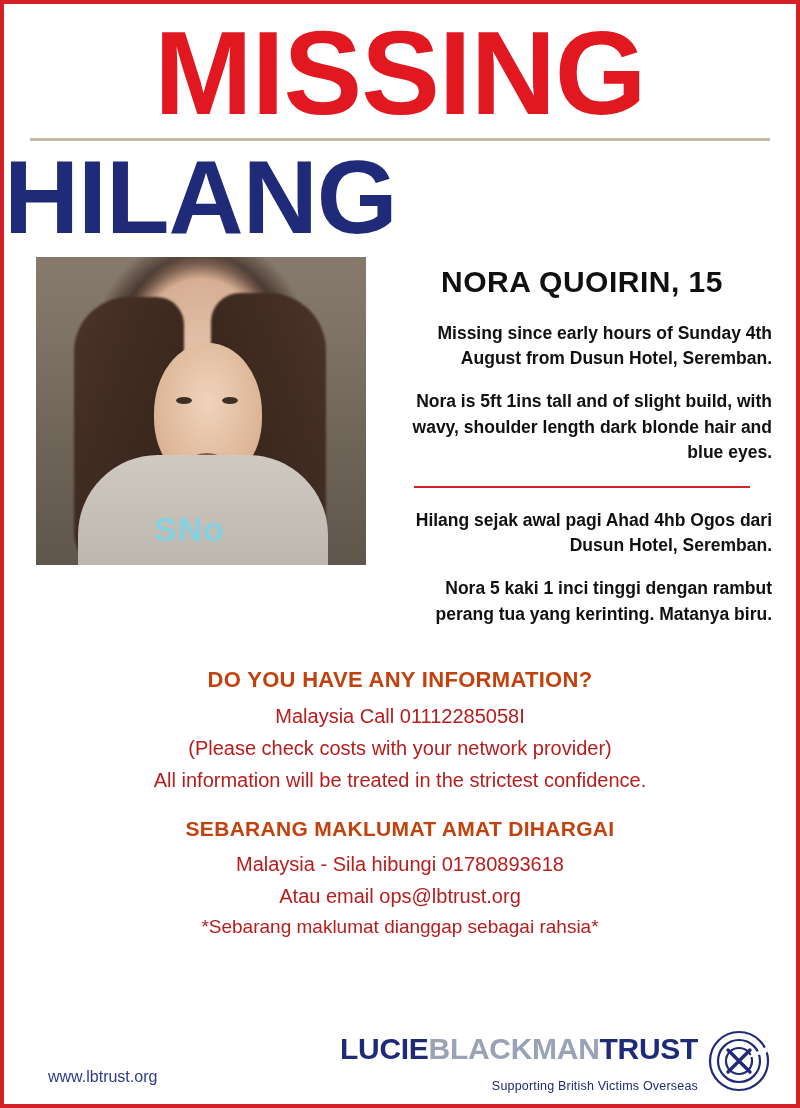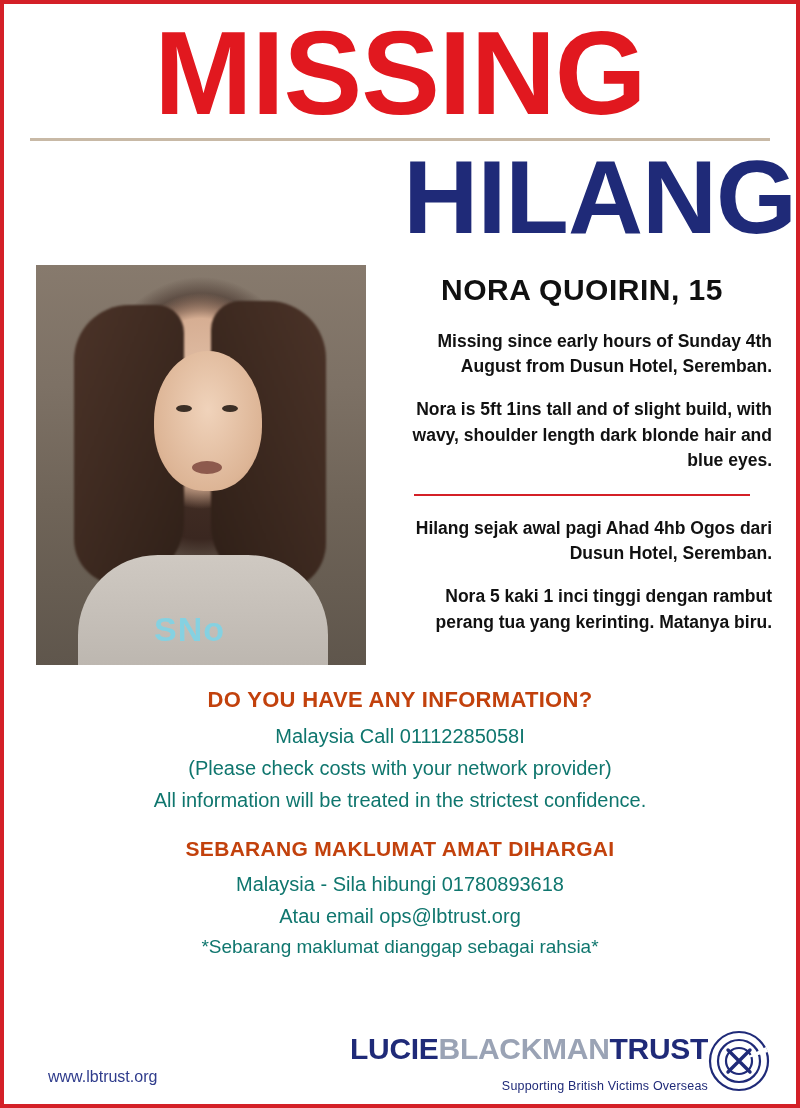--- a/index.html
+++ b/index.html
@@ -35,40 +35,40 @@
     margin-top: 12px;
     padding: 0 10px;
     white-space: nowrap;
   }
   .rule-tan {
     height: 3px;
     background: #c8b9a6;
     margin: 6px 26px 4px 26px;
   }
   .headline-hilang {
-    text-align: right;
+    text-align: left;
     color: #1f2a78;
     font-weight: bold;
     font-size: 104px;
     line-height: 1.0;
     letter-spacing: -1px;
     white-space: nowrap;
-    margin-bottom: 12px;
+    margin-bottom: 4px;
   }
 
   
   .middle {
     display: flex;
     align-items: flex-start;
     padding: 4px 24px 0 32px;
     box-sizing: border-box;
   }
   .photo-wrap {
     width: 330px;
-    height: 400px;
+    height: 308px;
     flex: 0 0 330px;
     overflow: hidden;
     position: relative;
     background: #6d6259;
   }
   .photo {
     position: absolute;
     inset: 0;
     
     background:
@@ -170,21 +170,21 @@
     color: #c2410c;
     font-weight: bold;
     font-size: 22px;
     letter-spacing: 0.3px;
     margin: 6px 0 8px 0;
   }
   .contact-line {
     font-size: 20px;
     line-height: 1.5;
     margin: 2px 0;
-    color: #0f766e;
+    color: #b91c1c;
   }
   .contact-heading.second {
     margin-top: 22px;
     font-size: 21px;
   }
   .contact-line.small-note {
     font-size: 19px;
   }
 
   
@@ -199,20 +199,21 @@
     box-sizing: border-box;
   }
   .website {
     color: #2f3c8c;
     font-size: 16px;
     padding-bottom: 6px;
   }
   .brand {
     display: flex;
     align-items: flex-end;
+    gap: 10px;
   }
   .brand-text { text-align: right; line-height: 1; }
   .brand-words {
     font-size: 30px;
     font-weight: bold;
     letter-spacing: -0.3px;
     white-space: nowrap;
   }
   .brand-lucie { color: #1f2a78; }
   .brand-blackman { color: #9aa3b5; }

